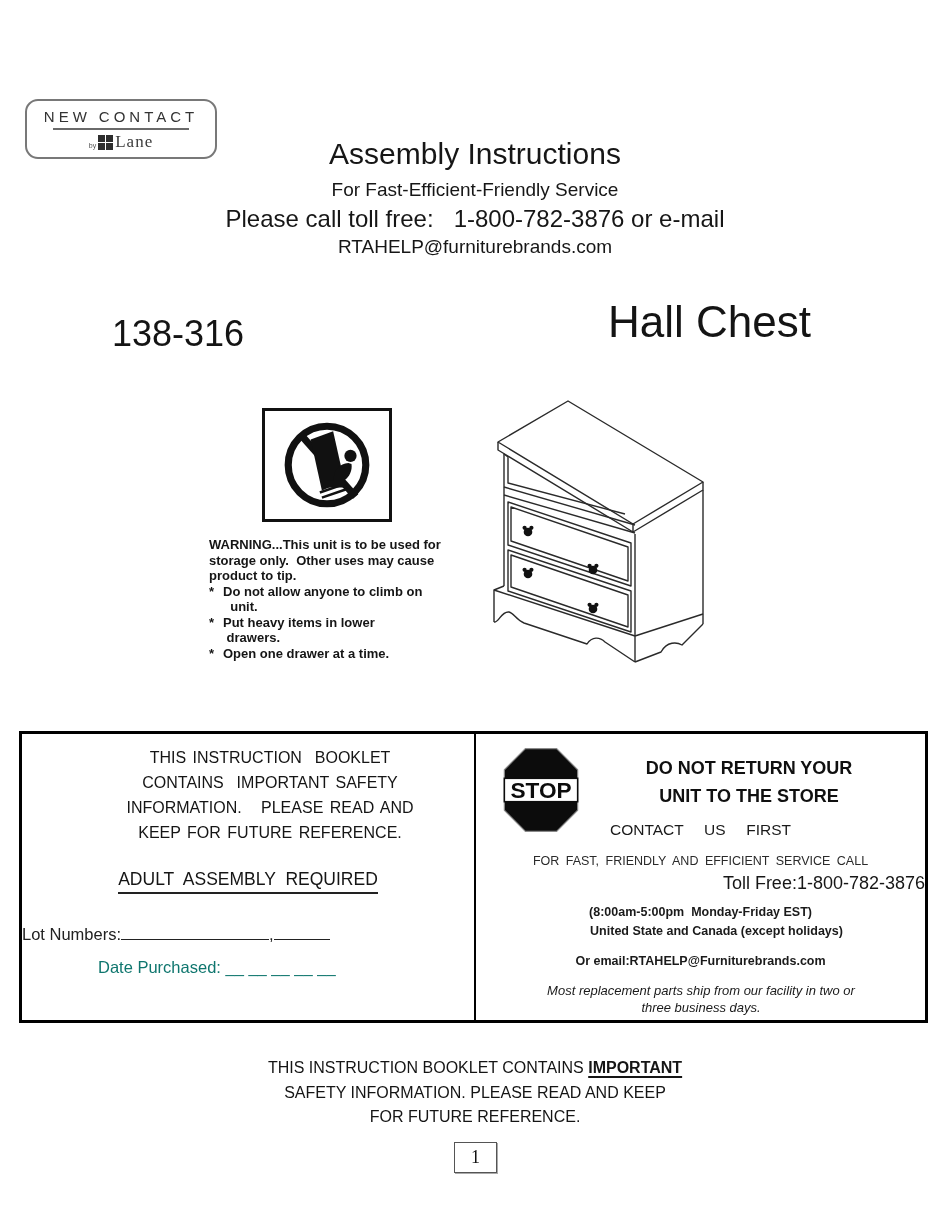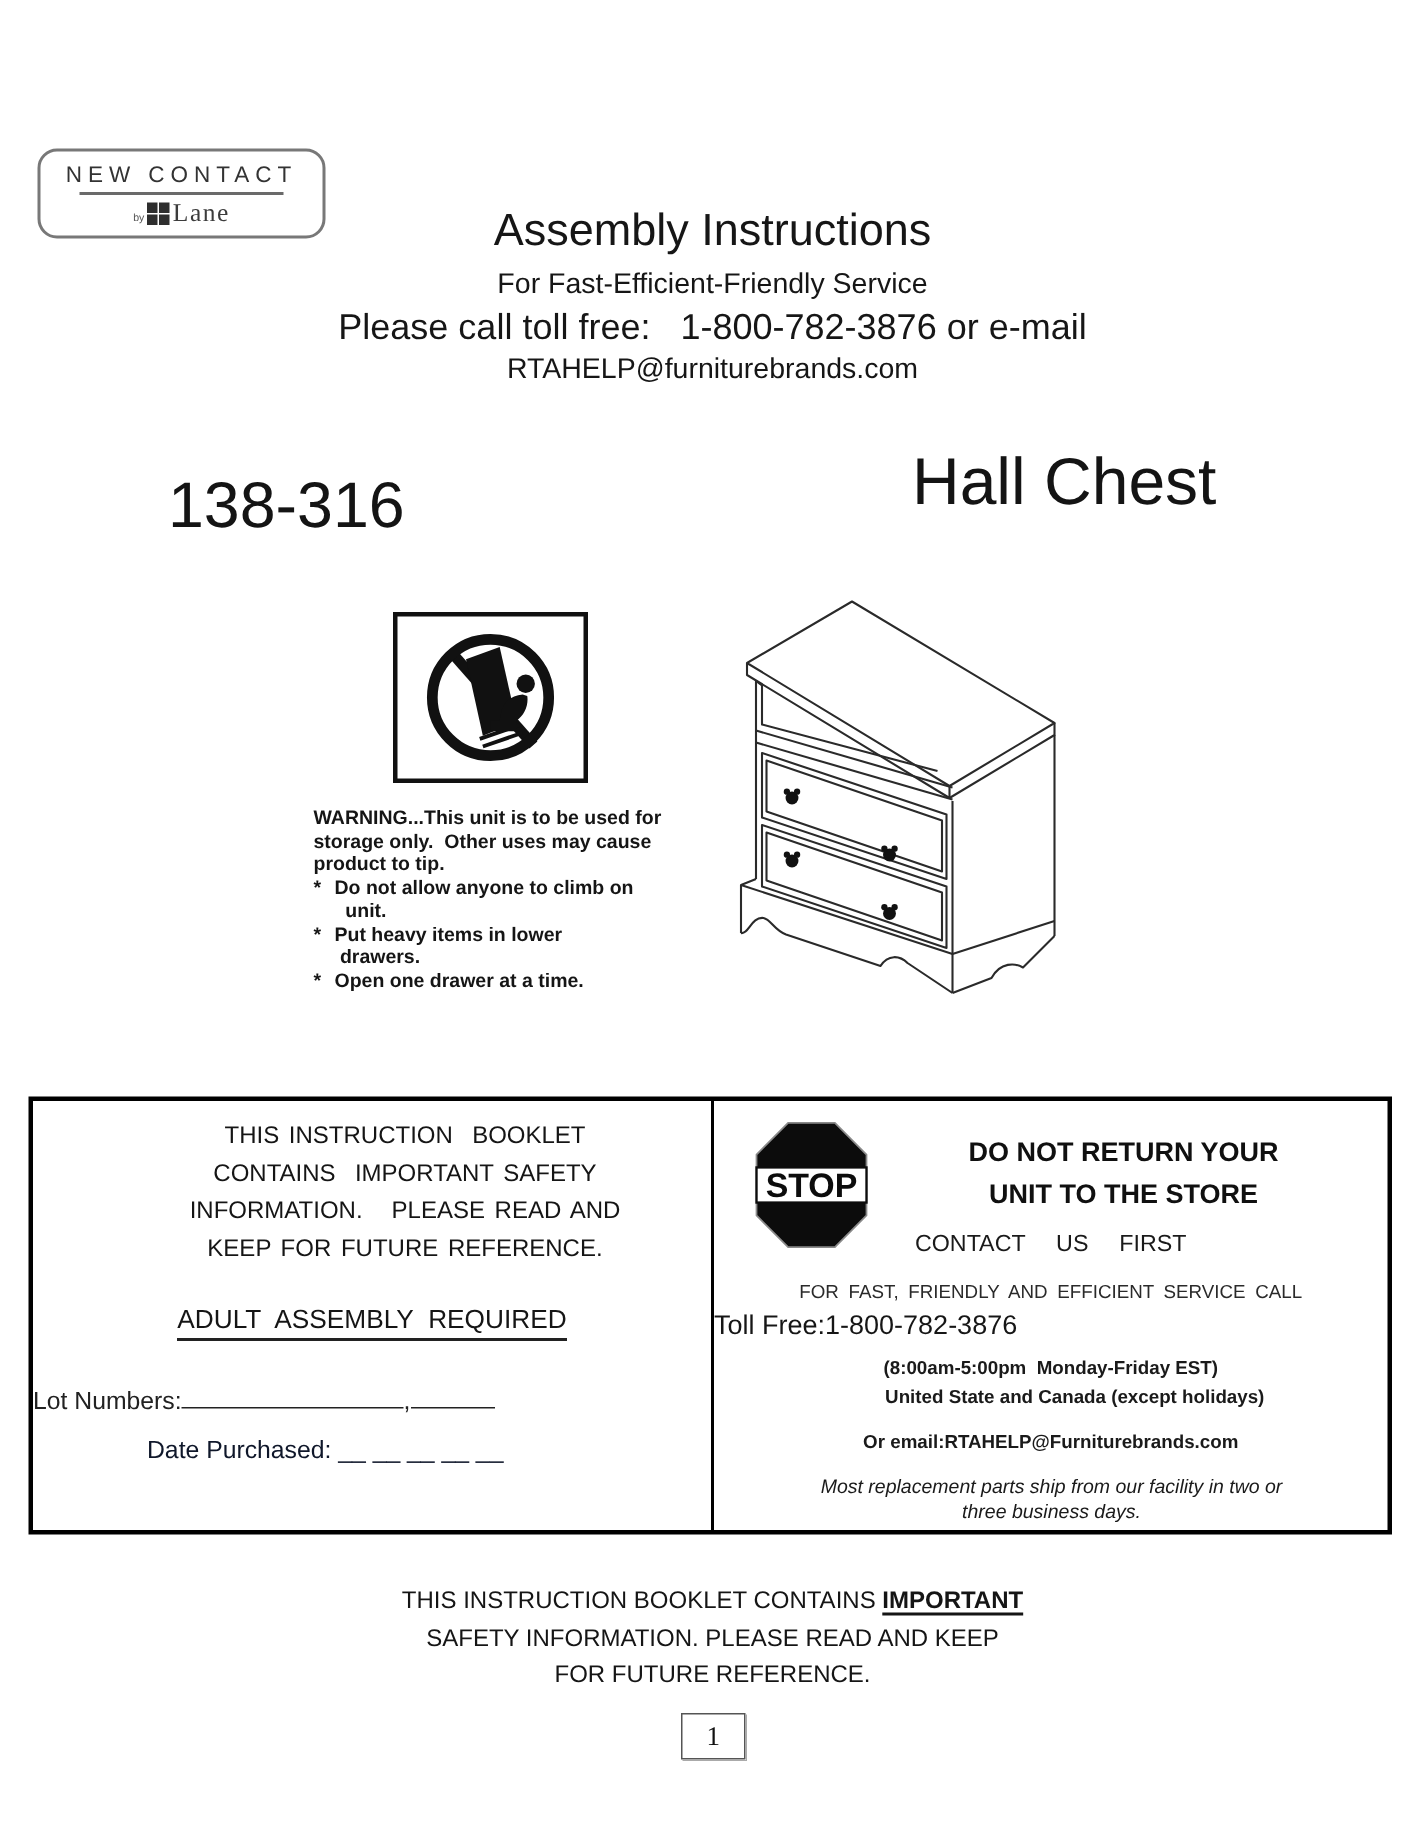--- a/index.html
+++ b/index.html
@@ -24,21 +24,21 @@
   .logo-lane { font-family:"Liberation Serif", serif; font-size:17px; color:#3c3c3c; letter-spacing:1px; line-height:1; }
 
   
   .header { position:absolute; left:0; top:137px; width:100%; text-align:center; color:#161616; }
   .title { font-size:30px; }
   .subtitle { font-size:19px; margin-top:8px; }
   .call-line { font-size:24px; margin-top:4px; }
   .email-line { font-size:19px; margin-top:3px; }
 
   
-  .model-number { position:absolute; left:112px; top:313px; font-size:43px; color:#141414; }
+  .model-number { position:absolute; left:112px; top:313px; font-size:36px; color:#141414; }
   .product-name { position:absolute; left:608px; top:297px; font-size:44px; color:#141414; }
 
   
   .warn-box { position:absolute; left:262px; top:408px; width:130px; height:114px;
               border:3px solid #111; display:flex; align-items:center; justify-content:center; }
   .warn-text { position:absolute; left:209px; top:537px; width:252px;
                font-size:13px; font-weight:bold; line-height:15.5px; color:#151515; }
   .warn-para { white-space:pre; }
   .warn-bullet { display:flex; white-space:pre; }
   .warn-bullet .marker { width:14px; flex:0 0 14px; }
@@ -47,34 +47,34 @@
   .furniture { position:absolute; left:475px; top:390px; }
 
   
   .info-box { position:absolute; left:19px; top:731px; width:909px; height:292px;
               border:3px solid #000; display:flex; }
   .info-left { flex:0 0 454px; border-right:2px solid #000; padding-top:11px; text-align:center; }
   .statement-line { font-size:16px; line-height:25px; word-spacing:2px; color:#151515;margin-left:44px; }
   .adult-line { display:inline-block; margin-top:24px; font-size:17.5px; word-spacing:5px;
                 border-bottom:2px solid #222; padding-bottom:2px; color:#151515; }
   .lot-line { margin-top:31px; text-align:left; font-size:16.5px; color:#222; }
-  .date-line { margin-top:14px; text-align:left; padding-left:76px; font-size:16.5px; color:#0f172a; }
+  .date-line { margin-top:14px; text-align:left; padding-left:76px; font-size:16.5px; color:#0f766e; }
   .blank { display:inline-block; border-bottom:1.5px solid #222; height:14px; vertical-align:baseline; }
   .blank-long { width:148px; }
   .blank-short { width:56px; }
 
   .info-right { flex:1; position:relative; }
   .stop-sign { position:absolute; left:26px; top:12px; }
   .dnr-head { position:absolute; left:118px; top:20px; width:310px; text-align:center;
               font-size:18px; font-weight:bold; line-height:28px; color:#101010; }
   .contact-line { position:absolute; left:0; top:87px; width:100%; text-align:center;
                   font-size:15.5px; word-spacing:6px; color:#1a1a1a; }
   .service-line { position:absolute; left:0; top:120px; width:100%; text-align:center;
                   font-size:12.5px; word-spacing:3px; color:#2a2a2a; }
-  .tollfree-line { position:absolute; left:0; top:139px; width:100%; text-align:left;
+  .tollfree-line { position:absolute; left:0; top:139px; width:100%; text-align:right;
                    font-size:18px; color:#161616; }
   .hours-line { position:absolute; left:0; top:171px; width:100%; text-align:center;
                 font-size:12.5px; font-weight:bold; color:#1a1a1a; }
   .region-line { position:absolute; left:16px; top:190px; width:100%; text-align:center;
                  font-size:12.5px; font-weight:bold; color:#1a1a1a; }
   .email2-line { position:absolute; left:0; top:220px; width:100%; text-align:center;
                  font-size:12.5px; font-weight:bold; color:#1a1a1a; }
   .note-line { position:absolute; left:65px; top:249px; width:320px; text-align:center;
                font-size:13px; font-style:italic; line-height:16.5px; color:#1a1a1a; }
 

